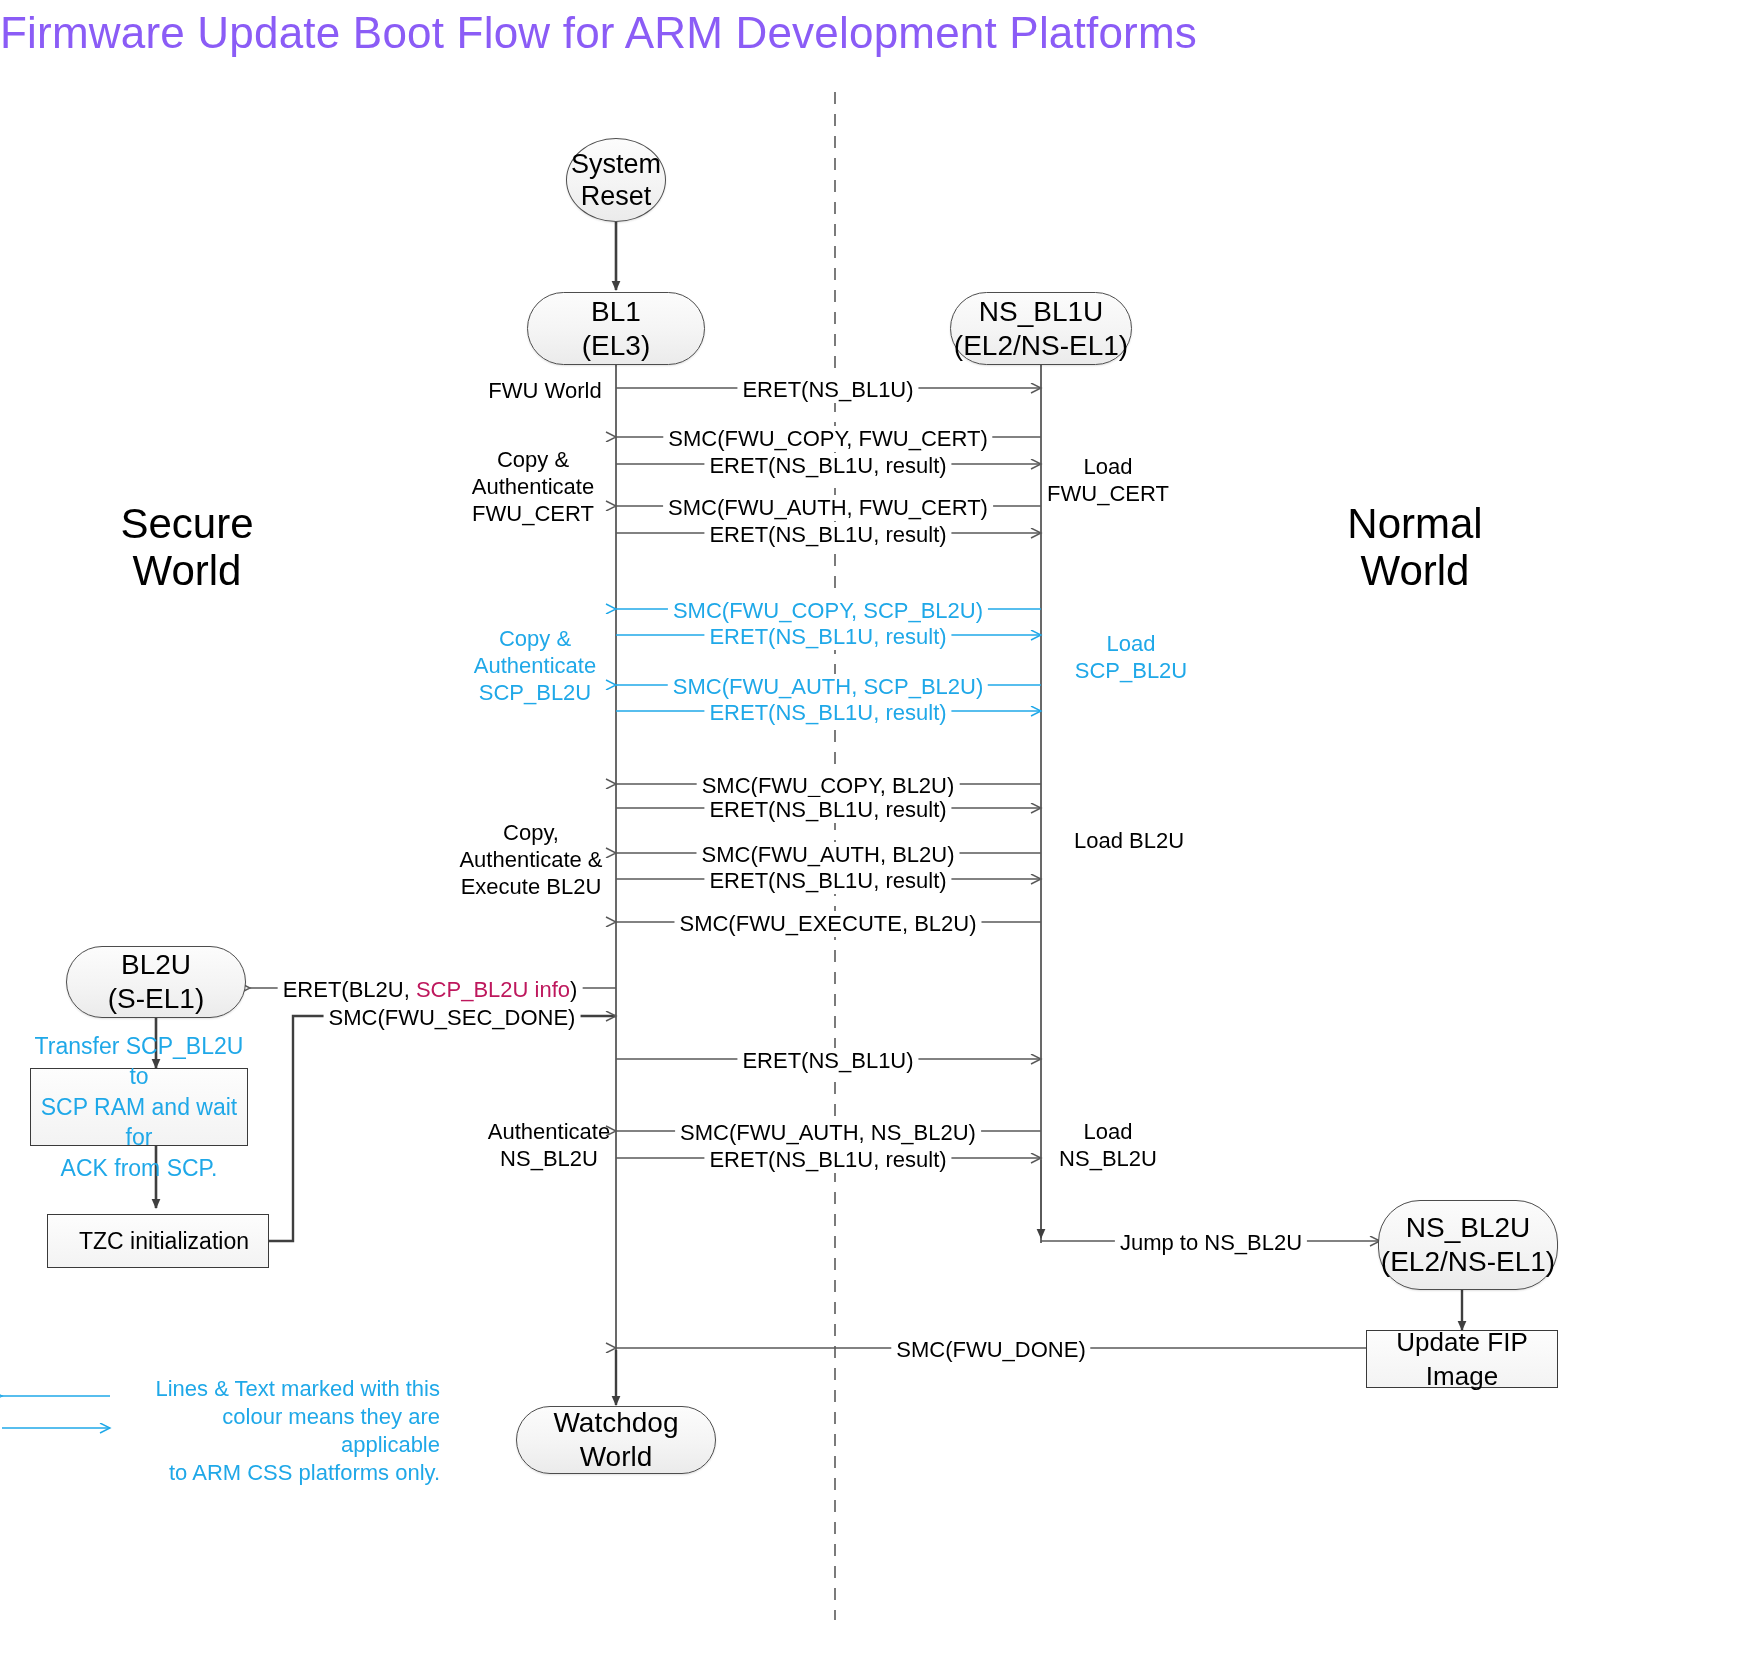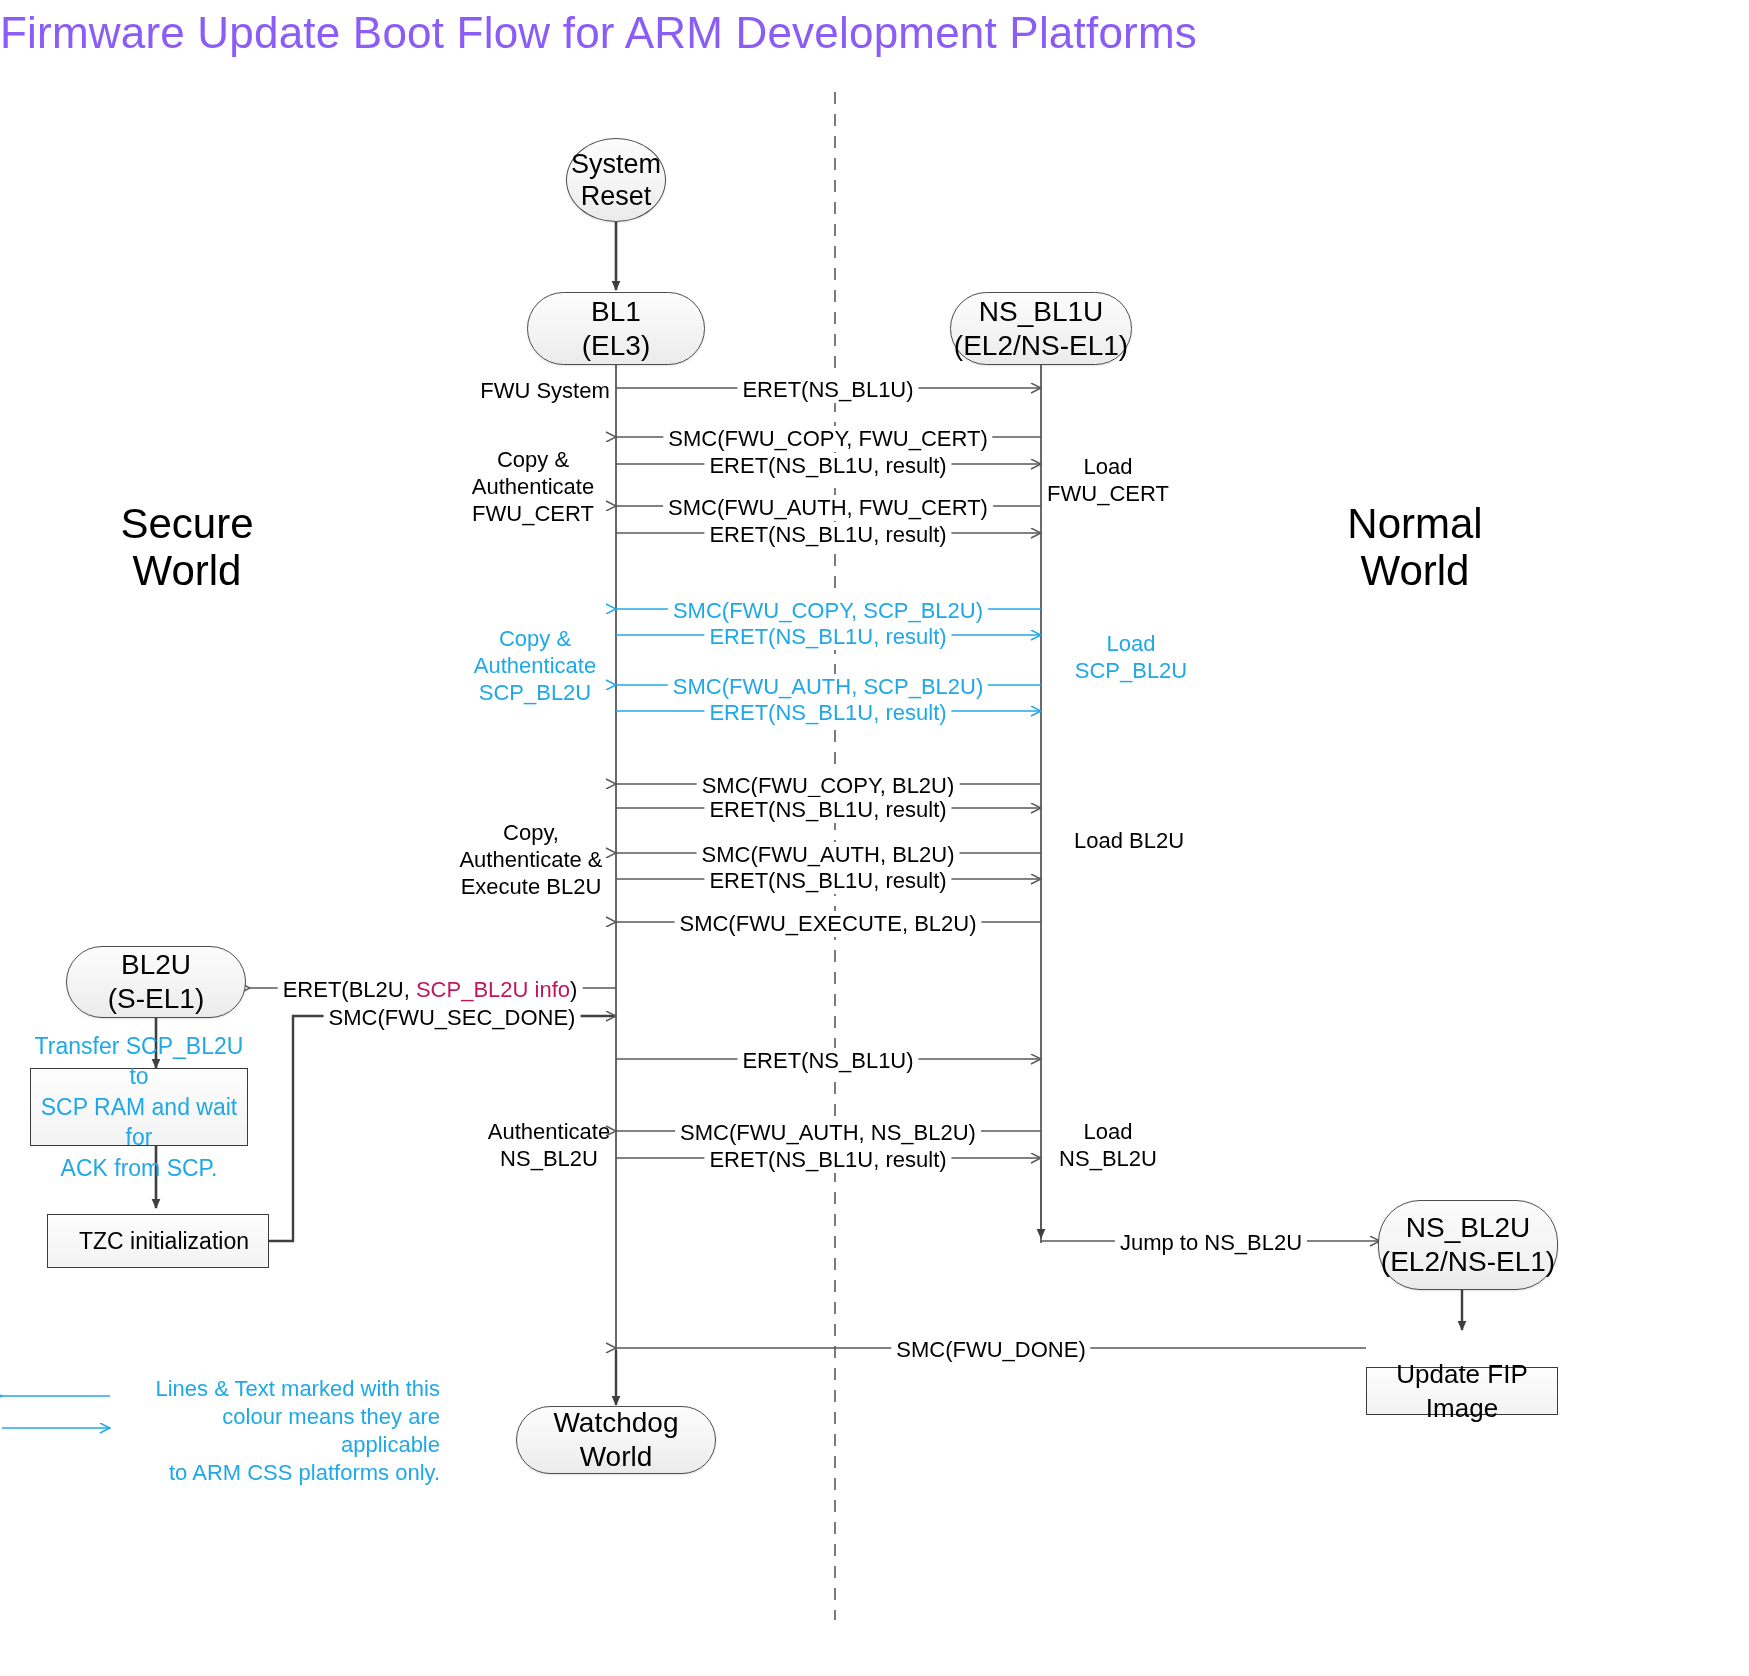--- a/index.html
+++ b/index.html
@@ -205,21 +205,21 @@
 (EL2/NS-EL1)</div>
 
   <div class="abs node" style="left:516px; top:1406px; width:200px; height:68px; border-radius:34px; font-size:28px;">Watchdog World</div>
 
   <div class="abs procbox cyan" style="left:30px; top:1068px; width:218px; height:78px;">Transfer SCP_BL2U to
 SCP RAM and wait for
 ACK from SCP.</div>
 
   <div class="abs procbox" style="left:47px; top:1214px; width:222px; height:54px;padding-left:12px;">TZC initialization</div>
 
-  <div class="abs procbox" style="left:1366px; top:1330px; width:192px; height:48px; font-size:26px;margin-top:37px;">Update FIP Image</div>
+  <div class="abs procbox" style="left:1366px; top:1330px; width:192px; height:58px; font-size:26px;">Update FIP Image</div>
 
   <div class="abs msg" style="left:828px; top:377px;">ERET(NS_BL1U)</div>
   <div class="abs msg" style="left:828px; top:426px;">SMC(FWU_COPY, FWU_CERT)</div>
   <div class="abs msg" style="left:828px; top:453px;">ERET(NS_BL1U, result)</div>
   <div class="abs msg" style="left:828px; top:495px;">SMC(FWU_AUTH, FWU_CERT)</div>
   <div class="abs msg" style="left:828px; top:522px;">ERET(NS_BL1U, result)</div>
 
   <div class="abs msg cyan" style="left:828px; top:598px;">SMC(FWU_COPY, SCP_BL2U)</div>
   <div class="abs msg cyan" style="left:828px; top:624px;">ERET(NS_BL1U, result)</div>
   <div class="abs msg cyan" style="left:828px; top:674px;text-align:right;">SMC(FWU_AUTH, SCP_BL2U)</div>
@@ -233,21 +233,21 @@
 
   <div class="abs msg" style="left:430px; top:977px;"><span>ERET(BL2U, </span><span class="mixed-cyan">SCP_BL2U info</span><span>)</span></div>
 
   <div class="abs msg" style="left:452px;  top:1005px;">SMC(FWU_SEC_DONE)</div>
   <div class="abs msg" style="left:828px;  top:1048px;">ERET(NS_BL1U)</div>
   <div class="abs msg" style="left:828px;  top:1120px;">SMC(FWU_AUTH, NS_BL2U)</div>
   <div class="abs msg" style="left:828px;  top:1147px;">ERET(NS_BL1U, result)</div>
   <div class="abs msg" style="left:1211px; top:1230px;">Jump to NS_BL2U</div>
   <div class="abs msg" style="left:991px;  top:1337px;">SMC(FWU_DONE)</div>
 
-  <div class="abs side-note" style="left:545px; top:378px; width:260px;">FWU System</div>
+  <div class="abs side-note" style="left:545px; top:378px; width:260px;">FWU World</div>
   <div class="abs side-note" style="left:533px; top:447px; width:280px;">Copy &amp;
 Authenticate
 FWU_CERT</div>
   <div class="abs side-note cyan" style="left:535px; top:626px; width:280px;">Copy &amp;
 Authenticate
 SCP_BL2U</div>
   <div class="abs side-note" style="left:531px; top:820px; width:300px;">Copy,
 Authenticate &amp;
 Execute BL2U</div>
   <div class="abs side-note" style="left:549px; top:1119px; width:260px;">Authenticate

